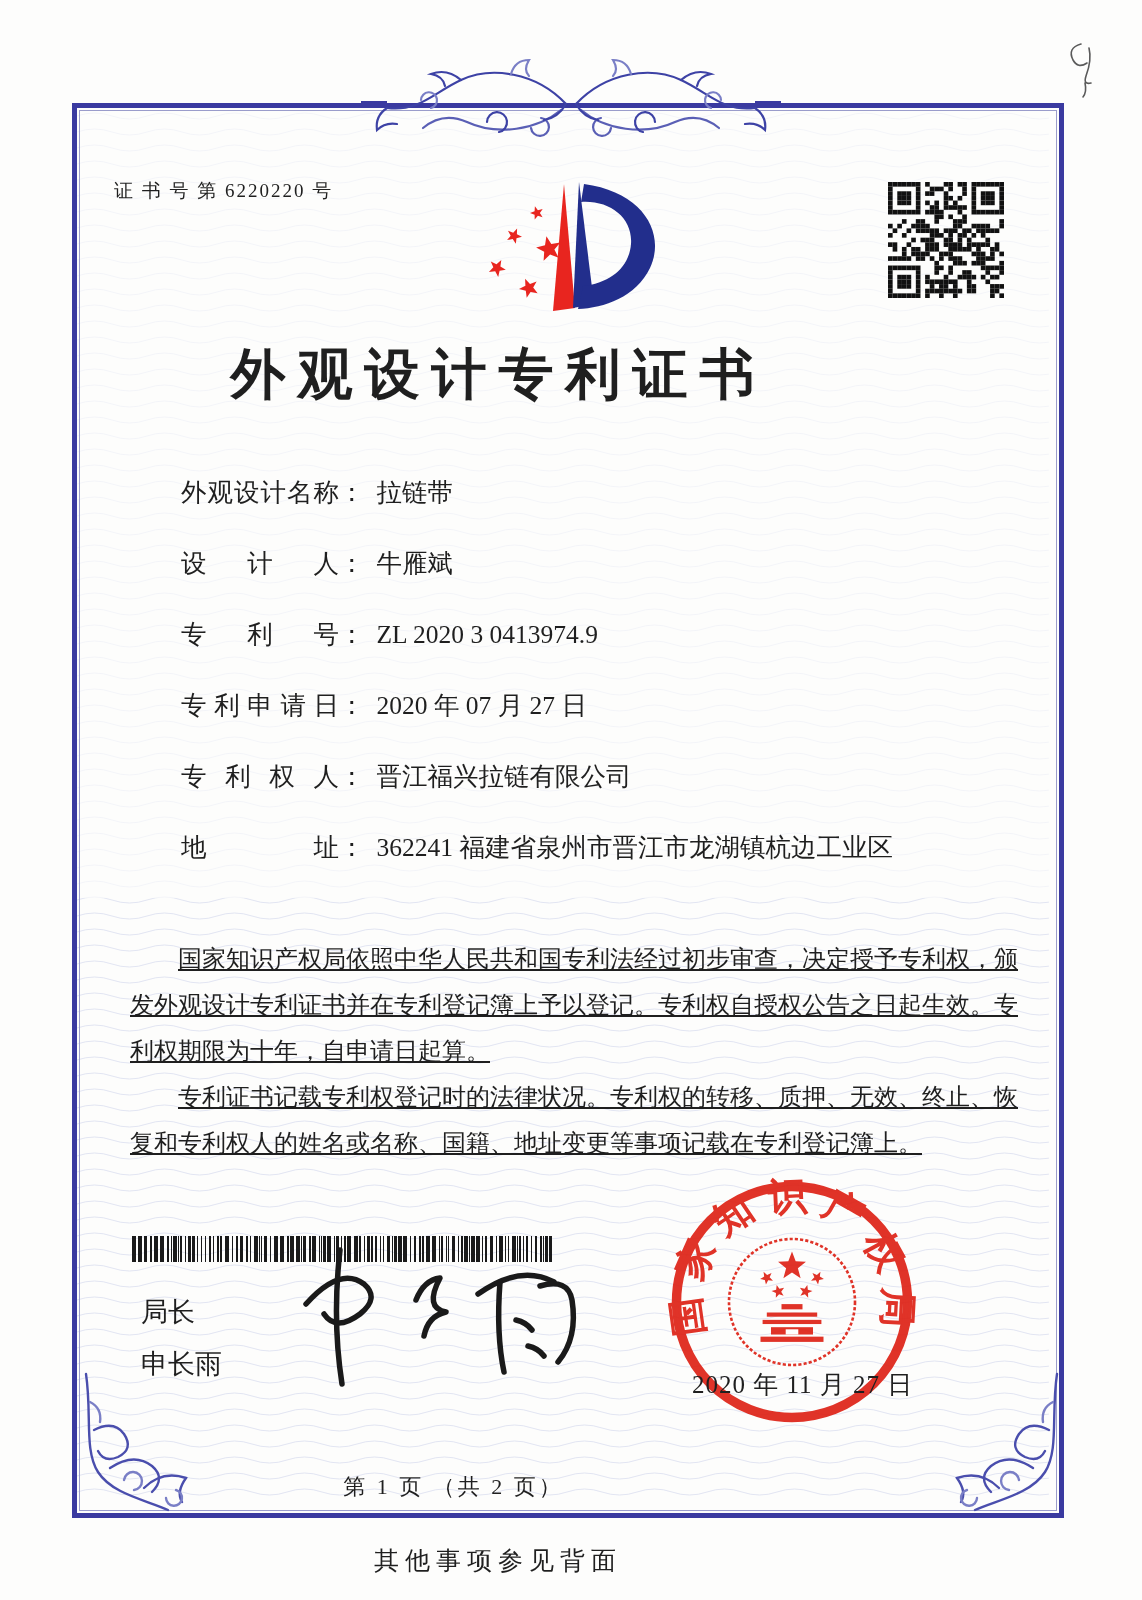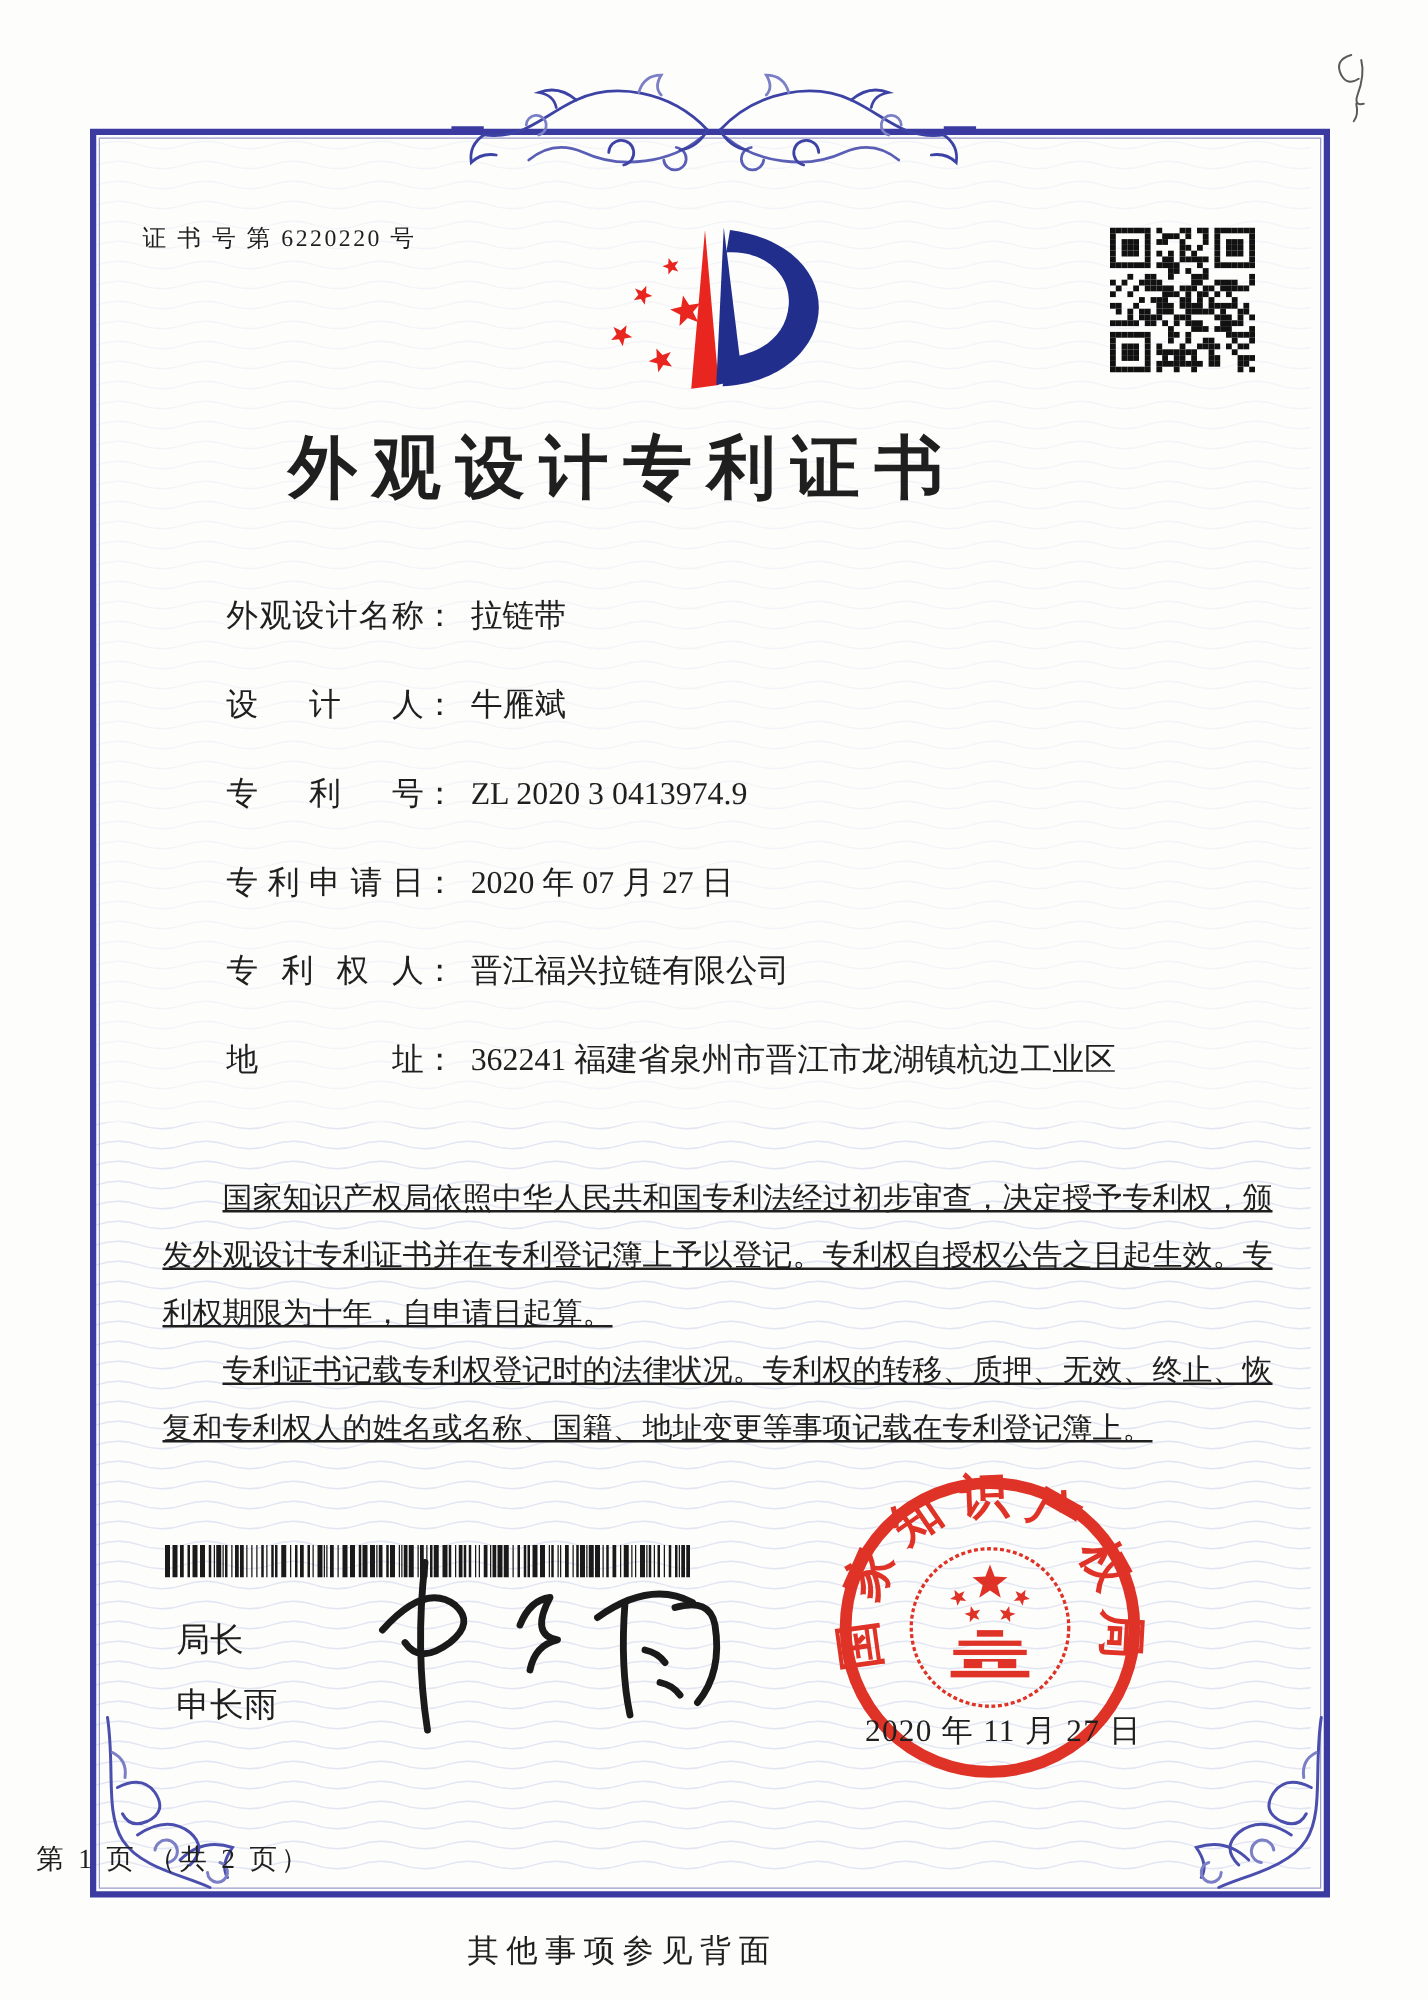--- a/index.html
+++ b/index.html
@@ -28,22 +28,22 @@
   .grant-right{position:absolute;left:424px;top:0;white-space:nowrap;}
   .paragraphs{position:absolute;left:130px;top:936px;width:888px;font-size:24px;
     line-height:46px;text-align:justify;z-index:3;}
   .paragraphs p{margin:0;text-indent:2em;text-decoration:underline;}
   .barcode{position:absolute;left:130px;top:1236px;z-index:3;}
   .director{position:absolute;left:141px;top:1286px;font-family:"Liberation Sans","DejaVu Sans",sans-serif;
     font-size:27px;line-height:52px;z-index:3;}
   .signature{position:absolute;left:288px;top:1242px;z-index:4;}
   .seal{position:absolute;left:666px;top:1176px;opacity:.93;z-index:3;}
   .seal-date{position:absolute;left:692px;top:1368px;font-size:25px;letter-spacing:1px;z-index:5;}
-  .page-info{position:absolute;left:0;top:1472px;width:907px;text-align:left;
-    font-size:22px;letter-spacing:3px;z-index:3;padding-left:29px;}
+  .page-info{position:absolute;left:0;top:1472px;width:907px;text-align:center;
+    font-size:22px;letter-spacing:3px;z-index:3;}
   .footer-note{position:absolute;left:0;top:1544px;width:996px;text-align:center;
     font-size:25px;letter-spacing:6px;z-index:3;}
 </style>
 </head>
 <body>
 
 <svg class="waves" width="972" height="1395">
   <defs>
     <pattern id="wv" width="70" height="16" patternUnits="userSpaceOnUse">
       <path d="M0 8 Q17.5 2 35 8 T70 8" fill="none" stroke="#c7cde8" stroke-width="1"></path>

